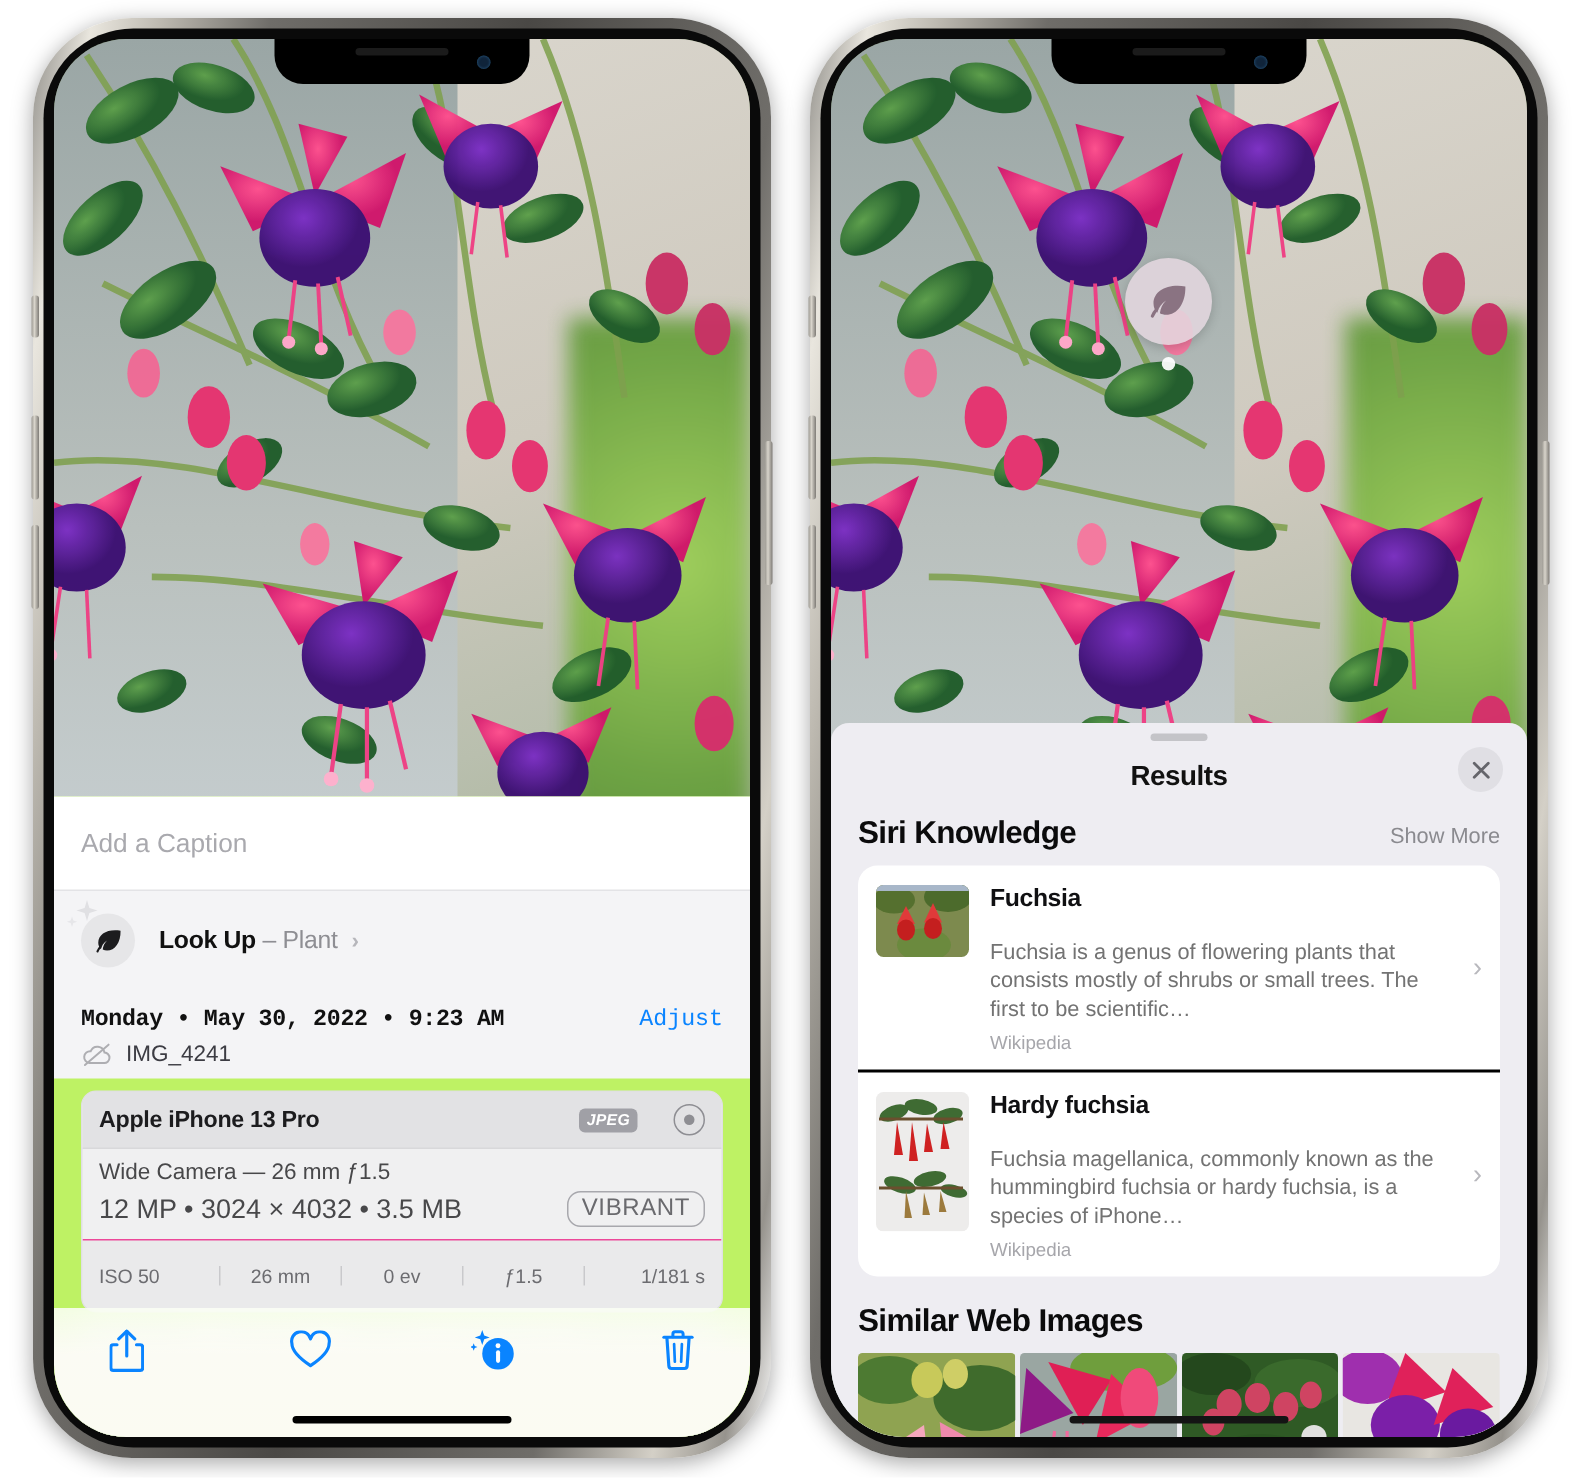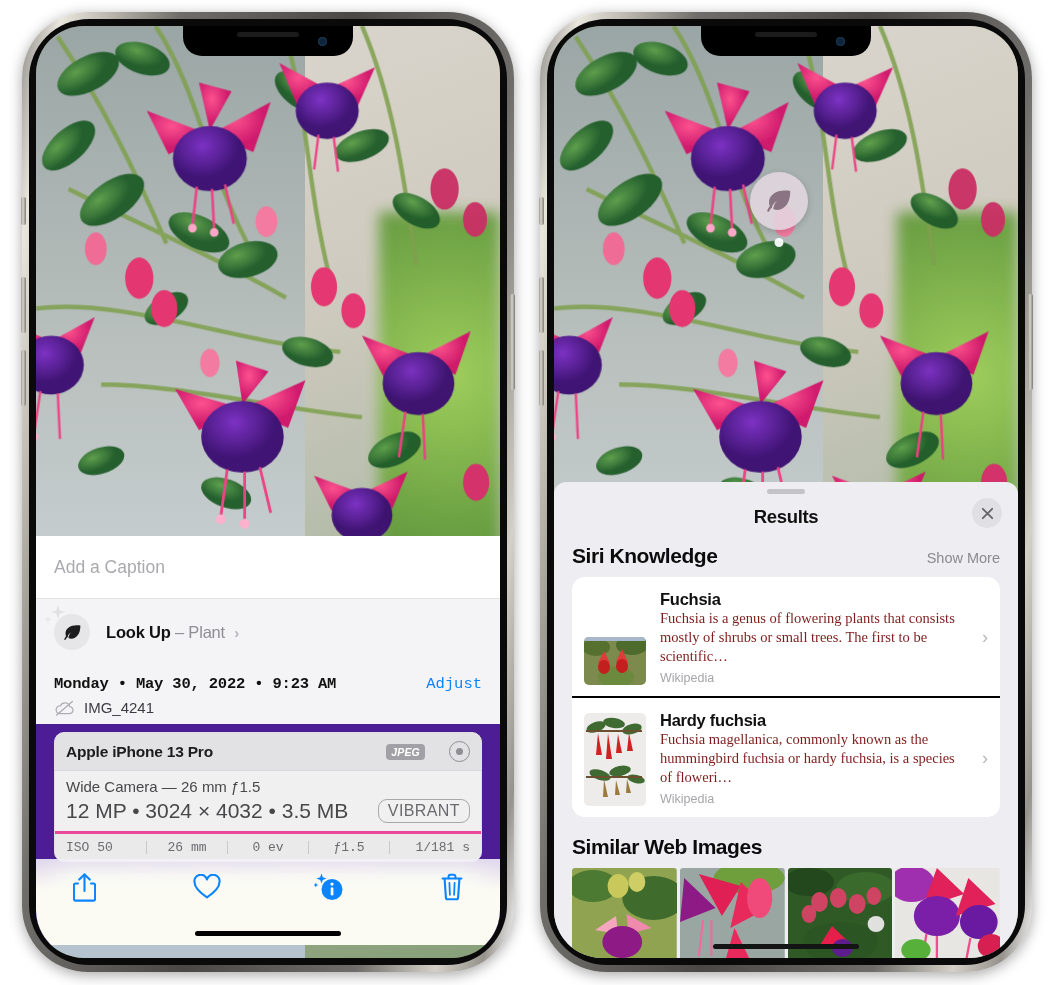--- a/index.html
+++ b/index.html
@@ -41,21 +41,21 @@
   .porch{position:absolute;right:0;top:0;width:42%;height:100%;
          background:linear-gradient(160deg,#d9d5cc 0%,#cfcabf 28%,#b9bfae 48%,#9fae8c 70%,#87a07a 100%);}
   .porch2{position:absolute;right:0;top:20%;width:26%;height:44%;
           background:radial-gradient(circle at 60% 40%,#9ccf55,#69a23c 55%,#4c7f31 100%);
           filter:blur(7px);opacity:.92;}
   .wall{position:absolute;left:0;top:0;width:62%;height:100%;
         background:linear-gradient(180deg,#9aa6a5 0%,#b9c0bd 35%,#c8d0d3 62%,#b5c3cf 100%);}
   .foliage{position:absolute;inset:0;}
 
   
-  .sheet{position:absolute;left:0;right:0;bottom:13px;background:#4c1d95;z-index:20;}
+  .sheet{position:absolute;left:0;right:0;bottom:0;background:#bef264;z-index:20;}
 
   .caption-row{height:62px;display:flex;align-items:center;padding:0 18px;
                background:#fff;border-bottom:1px solid #e3e3e6;}
   .caption-ph{font-size:17.5px;color:#a9a9ae;}
 
   .lookup-row{background:#f4f4f6;height:66px;display:flex;align-items:center;padding:0 18px;
               position:relative;}
   .leafchip{position:relative;width:36px;height:36px;border-radius:50%;background:#e6e6e8;
             display:flex;align-items:center;justify-content:center;flex:none;margin-right:16px;}
   .sparkle{position:absolute;pointer-events:none;}
@@ -77,25 +77,25 @@
   .exif-title{font-size:15.5px;font-weight:bold;color:#1c1c1e;letter-spacing:-.2px;}
   .exif-tags{display:flex;align-items:center;gap:24px;font-style:italic;}
   .tag-jpeg{font-size:10.5px;font-weight:bold;color:#fff;background:#a0a0a6;
             border-radius:4px;padding:2px 5px;letter-spacing:.2px;}
   .raw-dot{width:19px;height:19px;border-radius:50%;border:1.4px solid #8e8e93;
            display:flex;align-items:center;justify-content:center;}
   .raw-dot i{width:7px;height:7px;border-radius:50%;background:#8e8e93;display:block;}
   .exif-body{padding:7px 11px 8px;background:#f0f0f1;}
   .exif-l1{font-size:15px;color:#48484a;}
   .exif-l2{display:flex;align-items:center;justify-content:space-between;margin-top:4px;}
-  .exif-l2 span.t{font-size:21px;color:#48484a;}
+  .exif-l2 span.t{font-size:18px;color:#48484a;}
   .vibrant{font-size:16px;color:#6a6a6e;border:1.2px solid #a8a8ad;border-radius:9px;
            padding:2px 9px;letter-spacing:.4px;}
-  .exif-foot{display:flex;align-items:center;background:#eaeaeb;border-top:3px solid #ec4899;
-             padding:6px 11px;font-size:13px;color:#6c6c70;font-family:Liberation Mono, monospace;}
+  .exif-foot{display:flex;align-items:center;background:#eaeaeb;border-top:1px solid #ec4899;
+             padding:16px 11px;font-size:13px;color:#6c6c70;}
   .exif-foot>div{flex:1;text-align:center;}
   .exif-foot>div:first-child{text-align:left;}
   .exif-foot>div:last-child{text-align:right;}
   .exif-sep{flex:0 0 1px !important;height:13px;background:#c9c9cc;}
 
   .mapwrap{margin:11px 18px 0;height:72px;border-radius:9px 9px 0 0;overflow:hidden;
            position:relative;background:#eae7de;}
   .map-pin{position:absolute;left:50%;top:56px;transform:translateX(-50%);
            width:56px;height:30px;border-radius:7px;border:3px solid #fff;overflow:hidden;
            box-shadow:0 1px 3px rgba(0,0,0,.3);}
@@ -117,29 +117,29 @@
   .res-title{font-size:18.5px;font-weight:bold;color:#111;letter-spacing:-.3px;}
   .close-btn{position:absolute;right:16px;top:4px;width:30px;height:30px;border-radius:50%;
              background:#e0dfe4;display:flex;align-items:center;justify-content:center;}
 
   .sec-head{display:flex;align-items:baseline;justify-content:space-between;
             padding:4px 18px 9px;}
   .sec-title{font-size:21px;font-weight:bold;color:#0b0b0c;letter-spacing:-.45px;}
   .sec-action{font-size:14.5px;color:#8a8a8f;}
 
   .card{margin:0 18px;background:#fff;border-radius:13px;overflow:hidden;}
-  .kitem{display:flex;align-items:flex-end;padding:13px 12px 11px;position:relative;}
+  .kitem{display:flex;align-items:flex-start;padding:13px 12px 11px;position:relative;}
   .kitem+.kitem{border-top:2px solid #000000;}
   .kthumb{width:62px;height:auto;border-radius:5px;flex:none;margin-right:14px;overflow:hidden;
           position:relative;}
   .kthumb.a{height:48px;}
   .kthumb.b{height:93px;}
   .ktext{flex:1;min-width:0;padding-right:22px;}
   .kname{font-size:16.5px;font-weight:bold;color:#101012;letter-spacing:-.25px;}
-  .kdesc{font-size:14.5px;color:#7f1d1d;line-height:19px;margin-top:0;font-family:Liberation Serif, serif;}
+  .kdesc{font-size:14.5px;color:#737373;line-height:19px;margin-top:17px;}
   .ksrc{font-size:12.5px;color:#a6a6ab;margin-top:5px;}
   .kchev{position:absolute;right:12px;top:50%;transform:translateY(-50%);
          color:#b8b8bd;font-size:18px;}
 
   .sec-head2{padding:18px 18px 9px;}
   .simgrid{display:flex;gap:3px;padding:0 18px;}
   .simgrid>div{flex:1;height:92px;border-radius:3px;overflow:hidden;position:relative;}
 
   
   .vbadge{position:absolute;left:196px;top:146px;z-index:15;width:58px;height:58px;}
@@ -656,21 +656,21 @@
               </g>
               <g fill="#9c7a3d">
                 <path d="M20 66 L19 84 L24 84 Z"></path>
                   <path d="M32 67 L31 82 L36 82 Z"></path>
                 <path d="M43 66 L42 80 L47 80 Z"></path>
               </g>
             </svg>
           </div>
           <div class="ktext">
             <div class="kname">Hardy fuchsia</div>
-            <div class="kdesc">Fuchsia magellanica, commonly known as the hummingbird fuchsia or hardy fuchsia, is a species of floweri…</div>
+            <div class="kdesc">Fuchsia magellanica, commonly known as the hummingbird fuchsia or hardy fuchsia, is a species of iPhone…</div>
             <div class="ksrc">Wikipedia</div>
           </div>
           <div class="kchev">›</div>
         </div>
 
       </div>
 
       <div class="sec-head sec-head2">
         <div class="sec-title">Similar Web Images</div>
       </div>

